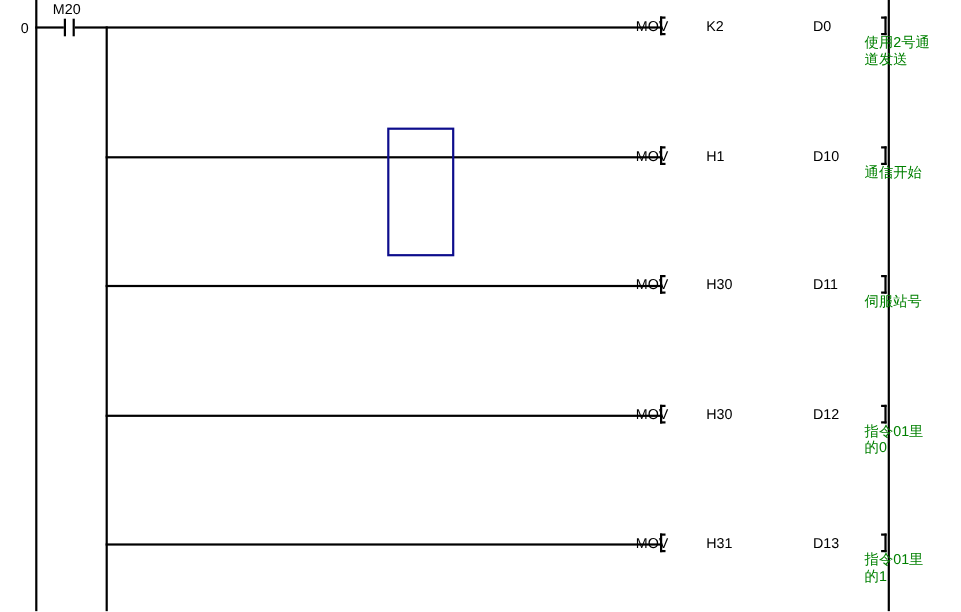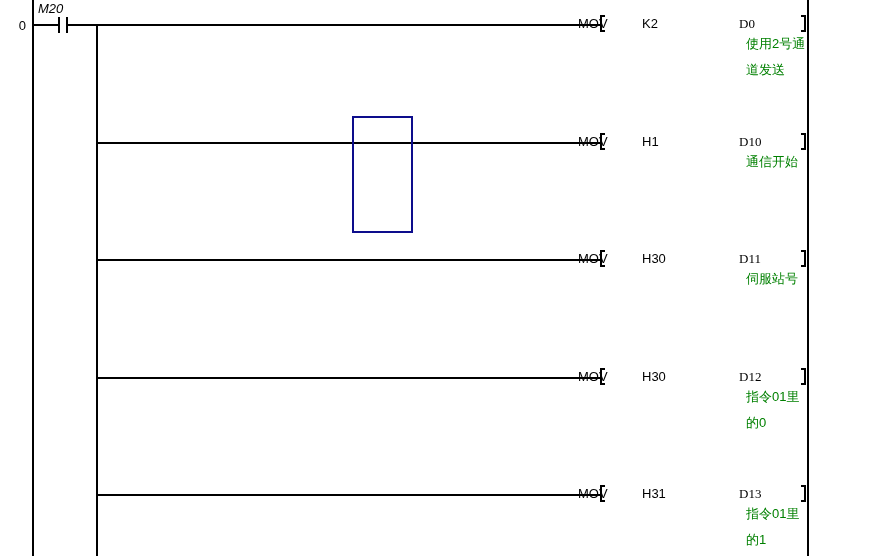--- a/index.html
+++ b/index.html
@@ -12,38 +12,38 @@
     overflow:hidden;
   }
   .vline{position:absolute;width:2px;background:var(--line-color,#000);}
   .hline{position:absolute;height:2px;background:var(--line-color,#000);}
   .rail-left{left:32px;top:0;height:556px;}
   .rail-right{left:807px;top:0;height:556px;}
   .branch-line{left:96px;top:24px;height:532px;}
   .step-num{position:absolute;left:8px;top:18px;width:18px;text-align:right;}
   .contact-bar{position:absolute;top:17px;width:2px;height:16px;background:var(--line-color,#000);}
   .bar1{left:58px;} .bar2{left:66px;}
-  .contact-label{position:absolute;left:38px;top:1px;font-style:italic;}
+  .contact-label{position:absolute;left:48px;top:1px;}
   .rung{position:absolute;left:0;width:874px;height:0;}
   .rung .line-full{left:96px;width:504px;top:0;}
   .rung .seg1{left:32px;width:26px;top:0;}
   .rung .seg2{left:68px;width:532px;top:0;}
   .op{position:absolute;top:-8px;height:16px;line-height:16px;white-space:nowrap;}
   .op.mnemonic{left:578px;}
   .op.src{left:642px;}
-  .op.dst{left:739px;font-family:Liberation Serif, serif;}
+  .op.dst{left:739px;}
   .bracket{position:absolute;top:-9px;width:5px;height:17px;box-sizing:border-box;}
   .bracket.lb{left:600px;border-left:2px solid var(--line-color,#000);
     border-top:2px solid var(--line-color,#000);border-bottom:2px solid var(--line-color,#000);}
   .bracket.rb{left:801px;border-right:2px solid var(--line-color,#000);
     border-top:2px solid var(--line-color,#000);border-bottom:2px solid var(--line-color,#000);}
   .comment{
-    position:absolute;left:746px;top:7px;
+    position:absolute;left:786px;top:7px;
     color:var(--comment-color,#008000);
-    line-height:26px;white-space:pre-line;
+    line-height:15px;white-space:pre-line;
   }
   .edit-cursor{
     position:absolute;left:352px;top:116px;width:61px;height:117px;
     box-sizing:border-box;border:2px solid var(--cursor-color,#0d0d8c);
     background:transparent;
   }
 </style>
 </head>
 <body>
 

